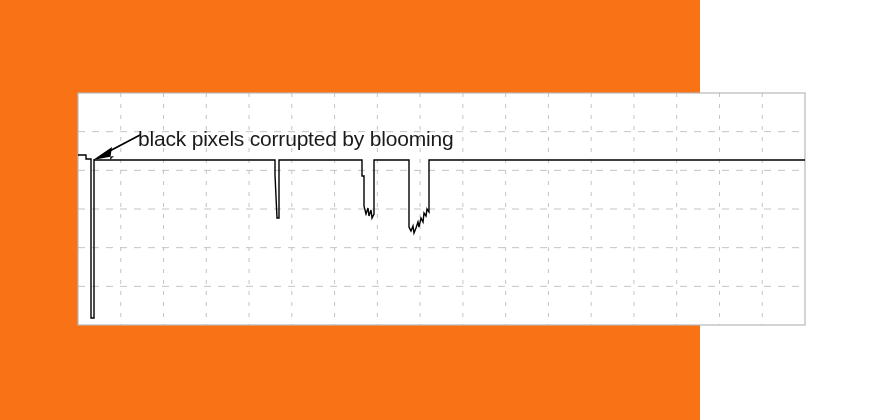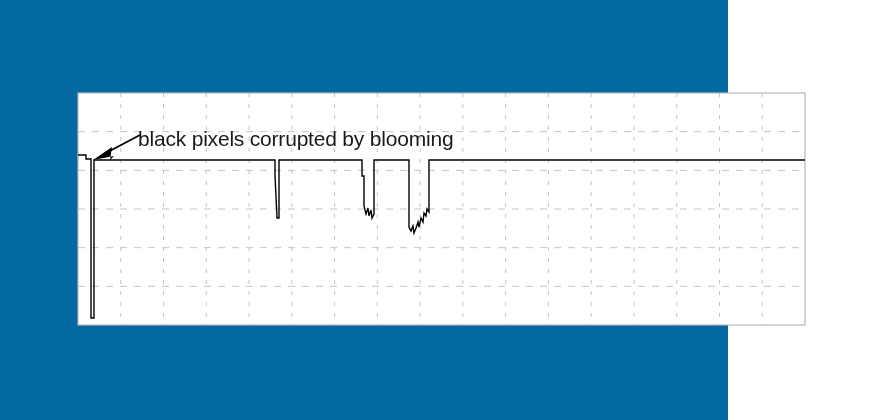--- a/index.html
+++ b/index.html
@@ -10,22 +10,21 @@
   body {
     width: 880px;
     height: 420px;
     font-family: "Liberation Sans", sans-serif;
     overflow: hidden;
   }
   #figure {
     position: relative;
     width: 700px;
     height: 420px;
-    background: #0369a1;
-    padding-left: 28px;
+    background: #f97316;
   }
   #plot-svg {
     position: absolute;
     left: 0;
     top: 0;
     width: 880px;
     height: 420px;
     display: block;
   }
   .annotation-text {

